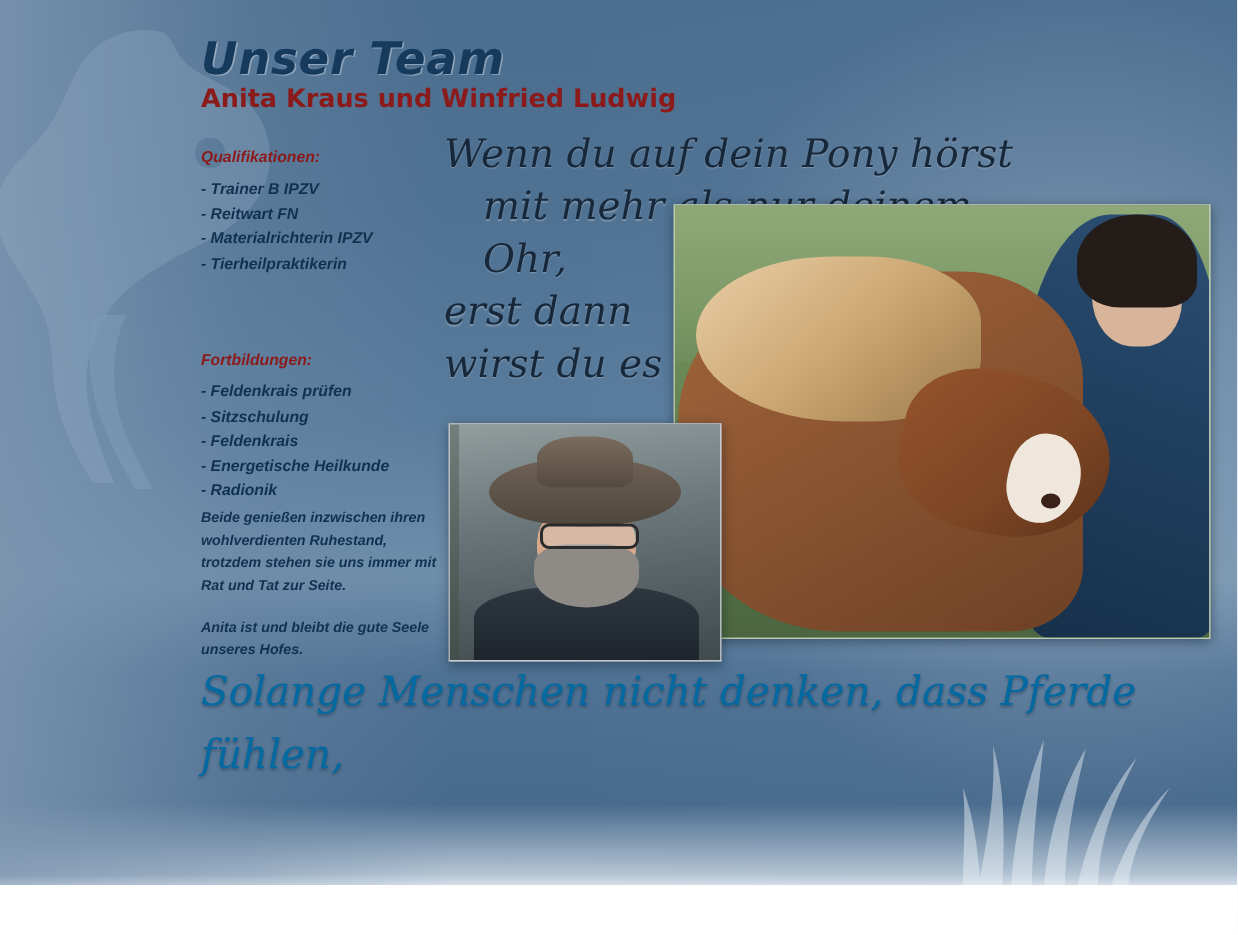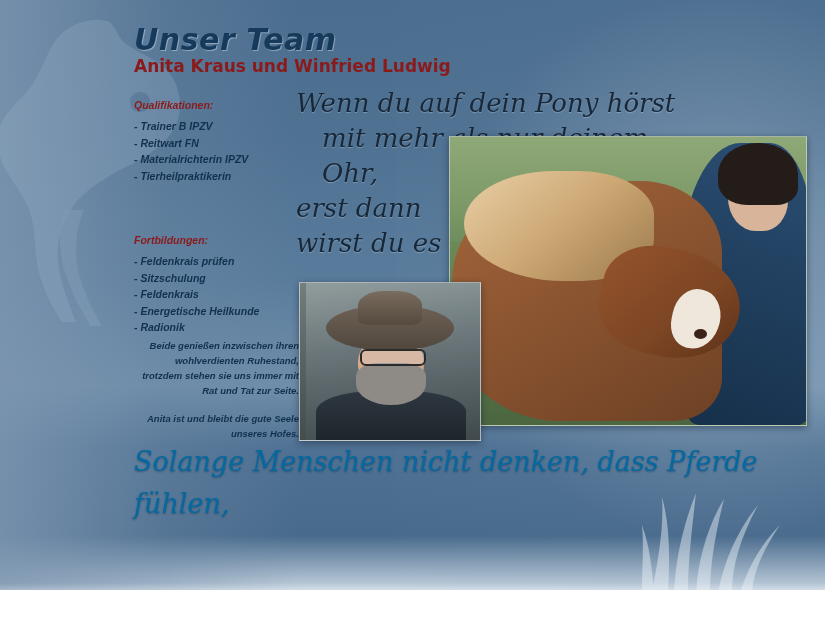--- a/index.html
+++ b/index.html
@@ -106,21 +106,21 @@
   .note-block {
     position: absolute;
     left: 134px; top: 338px;
     width: 165px;
     font-size: 9.5px;
     font-weight: bold;
     font-style: italic;
     color: #12314f;
     line-height: 15px;
   }
-  .note-block p { margin: 0 0 13px 0; text-align: right; }
+  .note-block p { margin: 0 0 13px 0; }
 
   
   .quote-top {
     position: absolute;
     left: 296px; top: 86px;
     width: 400px;
     font-family: "DejaVu Serif", serif;
     font-style: italic;
     font-size: 26px;
     line-height: 35px;

